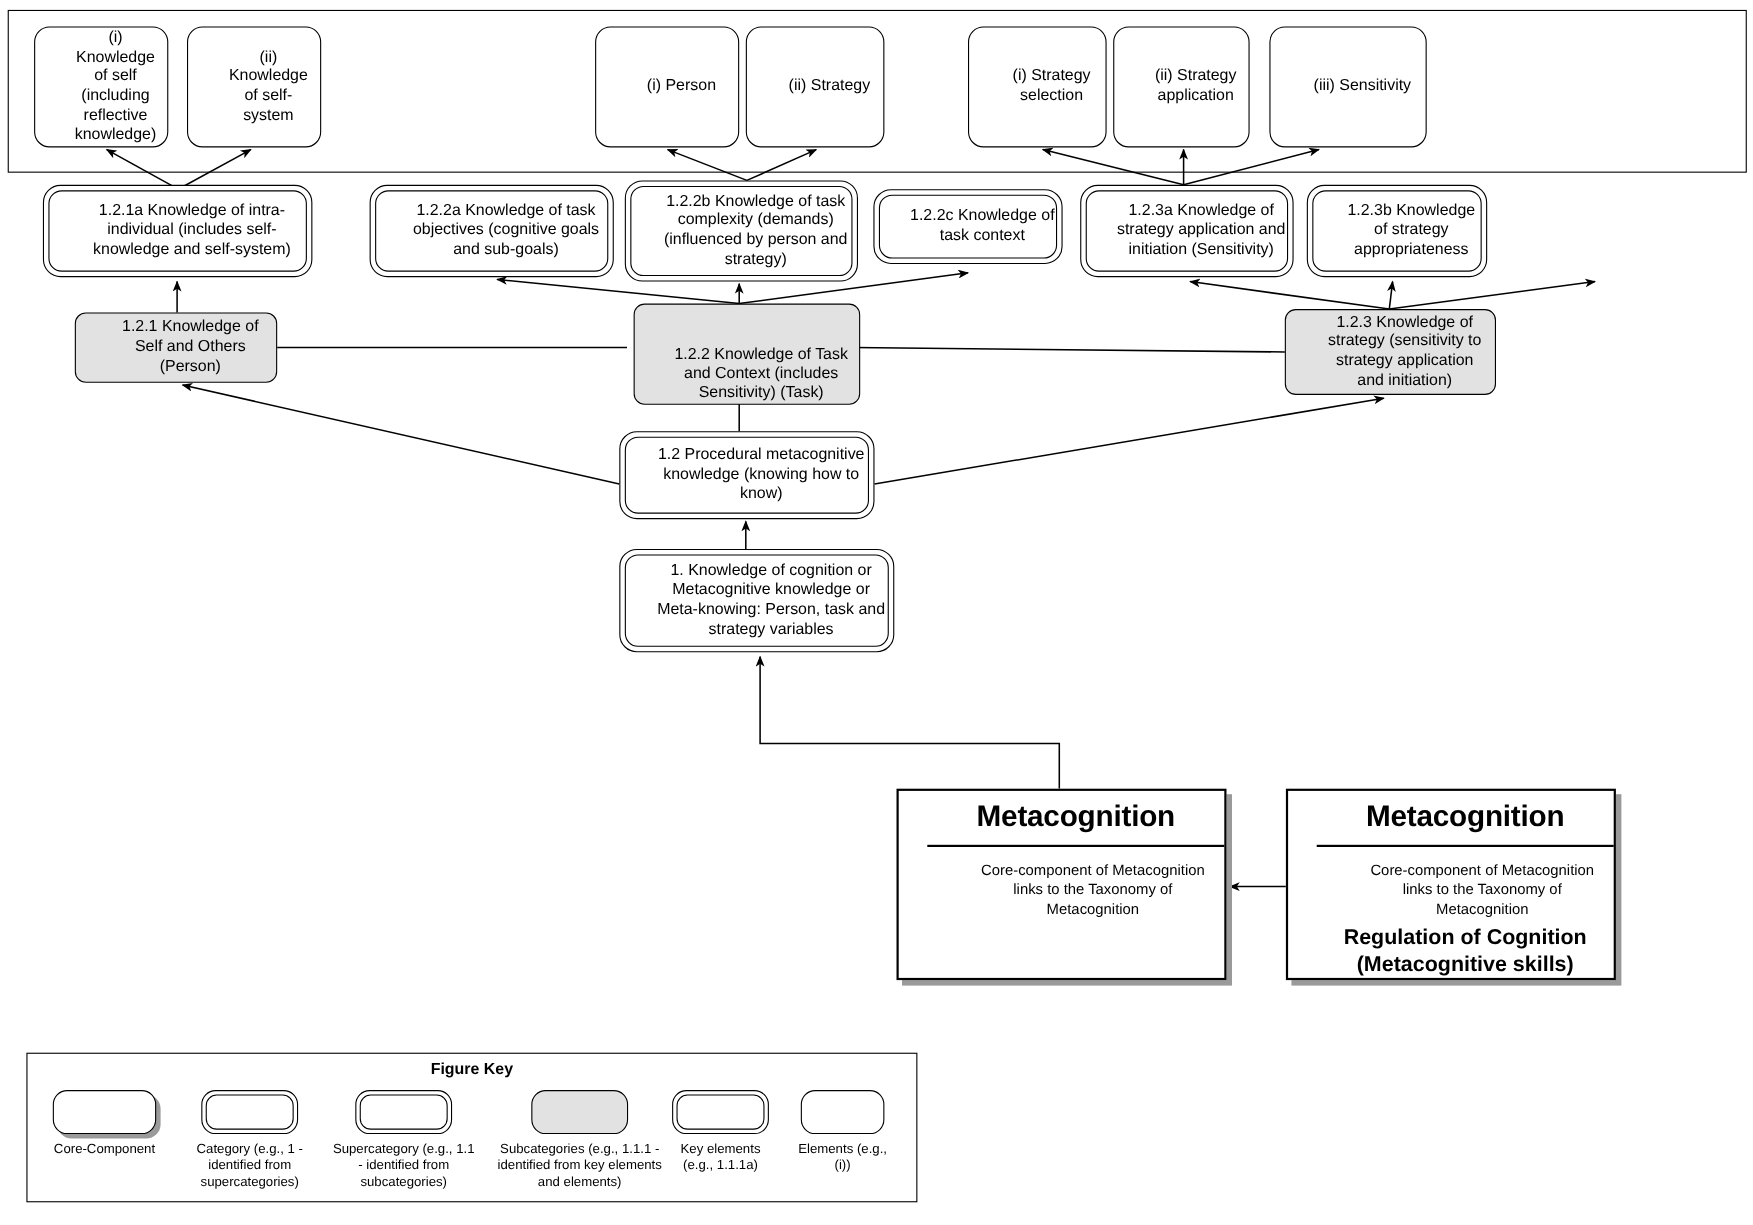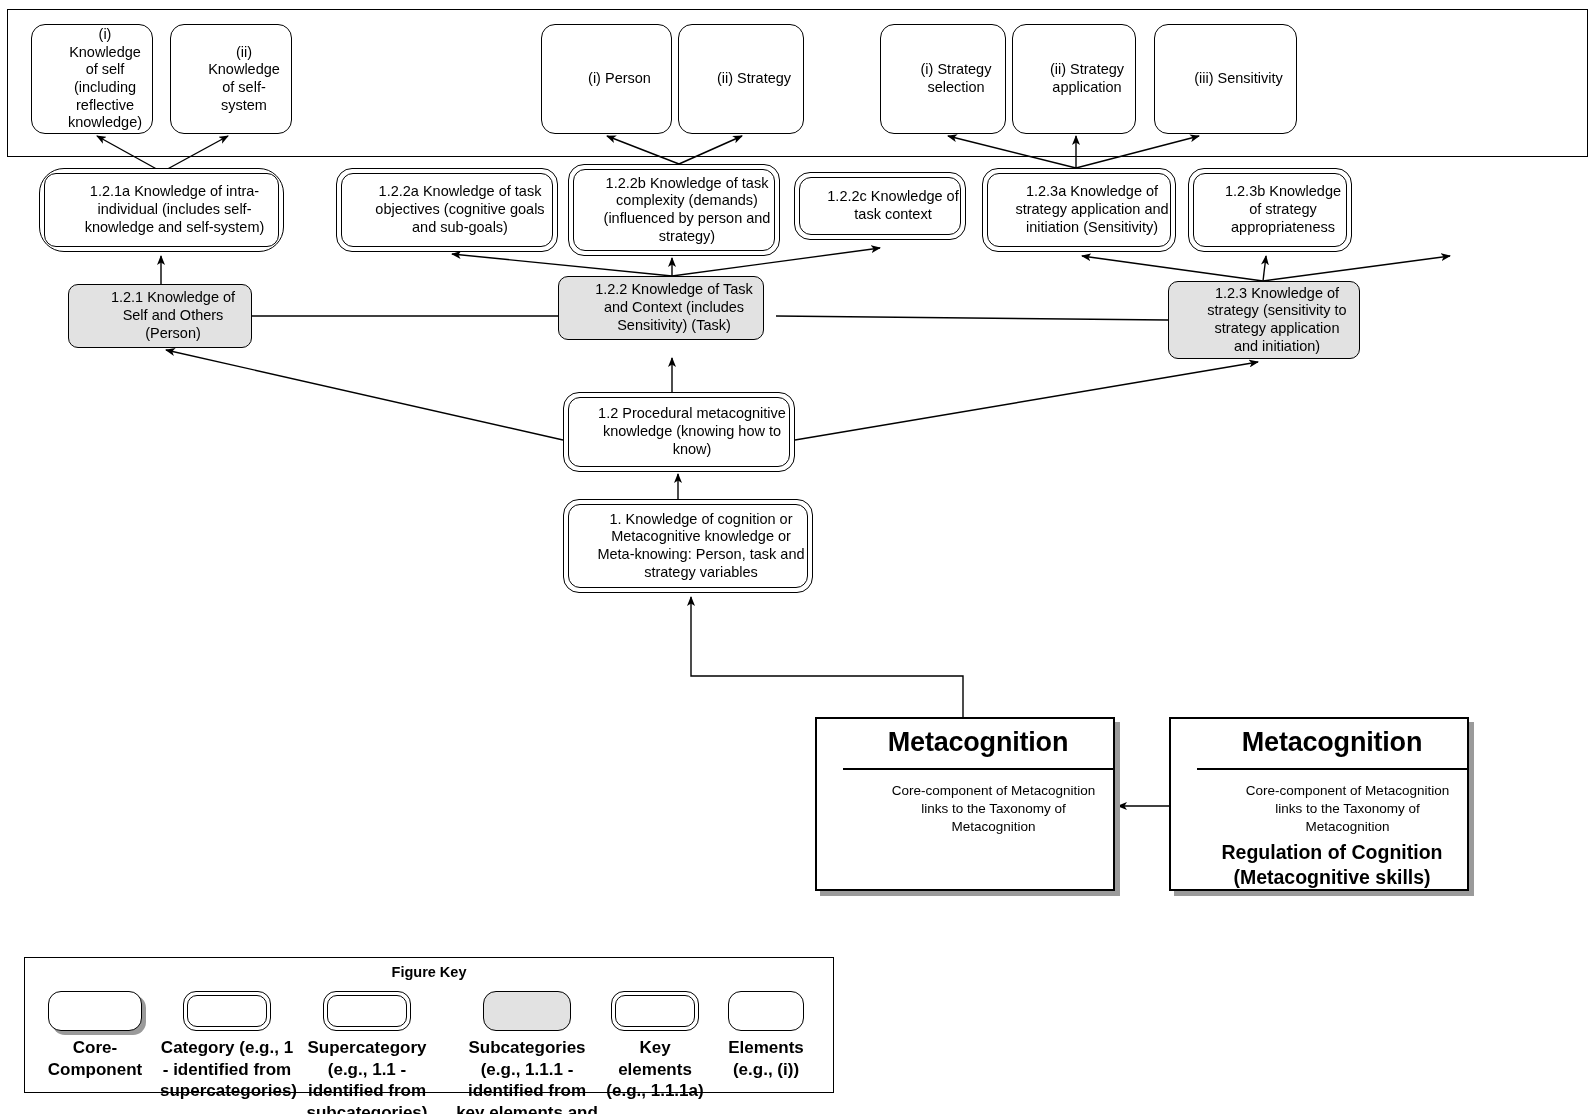--- a/index.html
+++ b/index.html
@@ -50,21 +50,21 @@
   .core .strong{font-weight:bold;font-size:19.5px;line-height:1.28;}
 
   
   #figkey{border:1.8px solid #000;background:#fff;}
   #figkey .title{
     position:absolute;left:0;right:0;top:6px;text-align:center;
     font-weight:bold;font-size:14.5px;
   }
   .key-col{position:absolute;text-align:center;}
   .key-swatch{position:relative;margin:0 auto;}
-  .key-label{font-size:17px;line-height:1.27;margin-top:6px;font-weight:bold;}
+  .key-label{font-size:12px;line-height:1.27;margin-top:6px;}
   .sw-core{border:1.6px solid #000;border-radius:13px;background:#fff;box-shadow:4px 4px 0 0 #9a9a9a;}
   .sw-dbl{border:1.6px solid #000;border-radius:13px;background:#fff;}
   .sw-dbl::before{content:"";position:absolute;left:3px;top:3px;right:3px;bottom:3px;border:1.6px solid #000;border-radius:10px;}
   .sw-sub{border:1.6px solid #000;border-radius:13px;background:#e2e2e2;}
   .sw-el{border:1.6px solid #000;border-radius:13px;background:#fff;}
 </style>
 </head>
 <body>
 
 <div id="stage">
@@ -131,21 +131,21 @@
   <div class="abs node el" style="left:880px;top:24px;width:126px;height:110px;">
     <span class="txt">(i) Strategy selection</span>
   </div>
   <div class="abs node el" style="left:1012px;top:24px;width:124px;height:110px;">
     <span class="txt">(ii) Strategy application</span>
   </div>
   <div class="abs node el" style="left:1142px;top:24px;width:143px;height:110px;margin-left:12px;">
     <span class="txt">(iii) Sensitivity</span>
   </div>
 
-  <div class="abs node dbl" style="left:39px;top:168px;width:245px;height:84px;border-radius:25px;">
+  <div class="abs node dbl" style="left:39px;top:168px;width:245px;height:84px;">
     <span class="txt">1.2.1a Knowledge of intra-individual (includes self-knowledge and self-system)</span>
   </div>
   <div class="abs node dbl" style="left:336px;top:168px;width:222px;height:84px;">
     <span class="txt">1.2.2a Knowledge of task objectives (cognitive goals and sub-goals)</span>
   </div>
   <div class="abs node dbl" style="left:568px;top:164px;width:212px;height:92px;">
     <span class="txt">1.2.2b Knowledge of task complexity (demands) (influenced by person and strategy)</span>
   </div>
   <div class="abs node dbl" style="left:794px;top:172px;width:172px;height:68px;">
     <span class="txt">1.2.2c Knowledge of task context</span>
@@ -153,21 +153,21 @@
   <div class="abs node dbl" style="left:982px;top:168px;width:194px;height:84px;">
     <span class="txt">1.2.3a  Knowledge of strategy application and initiation (Sensitivity)</span>
   </div>
   <div class="abs node dbl" style="left:1188px;top:168px;width:164px;height:84px;">
     <span class="txt">1.2.3b Knowledge of strategy appropriateness</span>
   </div>
 
   <div class="abs node sub" style="left:68px;top:284px;width:184px;height:64px;">
     <span class="txt">1.2.1 Knowledge of Self and Others (Person)</span>
   </div>
-  <div class="abs node sub" style="left:558px;top:276px;width:206px;height:64px;">
+  <div class="abs node sub" style="left:576px;top:276px;width:206px;height:92px;align-items:flex-end;">
     <span class="txt">1.2.2 Knowledge of Task and Context (includes Sensitivity) (Task)</span>
   </div>
   <div class="abs node sub" style="left:1168px;top:281px;width:192px;height:78px;">
     <span class="txt">1.2.3 Knowledge of strategy (sensitivity to strategy application and initiation)</span>
   </div>
 
   <div class="abs node dbl" style="left:563px;top:392px;width:232px;height:80px;">
     <span class="txt">1.2 Procedural metacognitive knowledge (knowing how to know)</span>
   </div>
 

